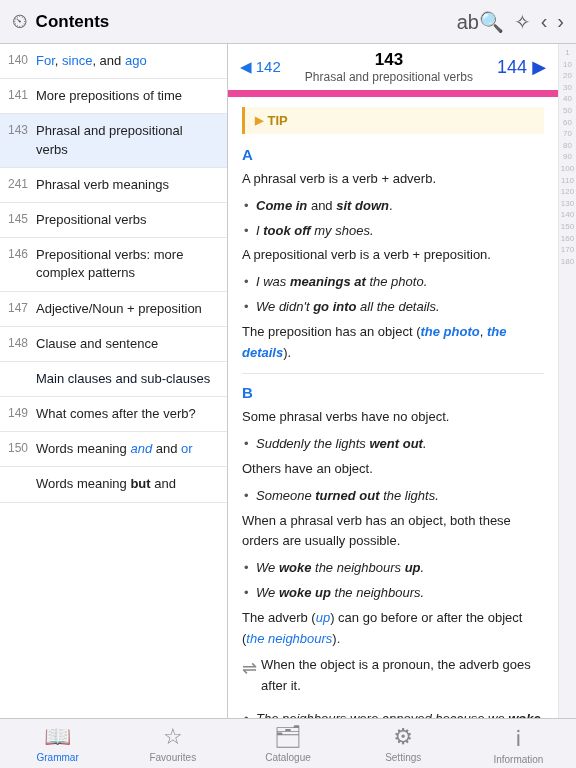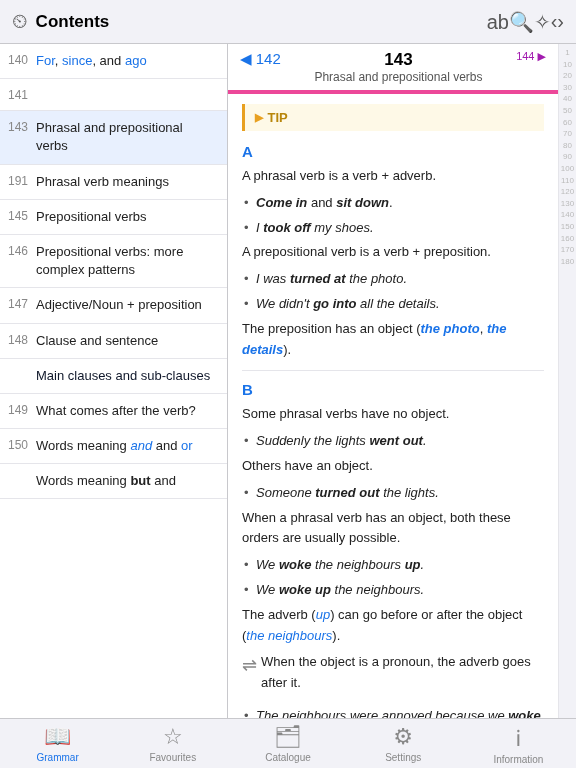--- a/index.html
+++ b/index.html
@@ -6,21 +6,21 @@
     body { font-family: -apple-system, BlinkMacSystemFont, 'Helvetica Neue', Arial, sans-serif; font-size: 13px; background: #fff; width: 576px; height: 768px; overflow: hidden; display: flex; flex-direction: column; }
 
     
     .header {
       display: flex; align-items: center; justify-content: space-between;
       background: #f2f2f7; border-bottom: 1px solid #c8c8cc;
       padding: 0 12px; height: 44px; flex-shrink: 0;
     }
     .header-left { display: flex; align-items: center; gap: 8px; }
     .header-title { font-size: 17px; font-weight: 600; color: #000; }
-    .header-right { display: flex; }
+    .header-right { display: flex; gap: 10px; }
     .header-icon { font-size: 20px; color: #555; cursor: pointer; }
 
     
     .main { display: flex; flex: 1; overflow: hidden; }
 
     
     .sidebar {
       width: 228px; flex-shrink: 0; border-right: 1px solid #c8c8cc;
       overflow-y: auto; background: #fff;
     }
@@ -37,29 +37,29 @@
     .sidebar-label.active-item { color: #1a73e8; }
     .sidebar-item.selected { background: #e8f0fe; }
     .sidebar-item.selected .sidebar-label { color: #222; }
     .sidebar-section-link .sidebar-label { color: #0f172a; }
 
     
     .content-panel { flex: 1; overflow-y: auto; display: flex; flex-direction: column; }
 
     
     .content-nav {
-      display: flex; justify-content: space-between;
-      border-bottom: 4px solid #ec4899; padding: 6px 12px; background: #fff;
+      display: flex; align-items: center; justify-content: space-between;
+      border-bottom: 7px solid #ec4899; padding: 6px 12px; background: #fff;
       flex-shrink: 0;
     }
     .content-nav-prev { color: #1a73e8; font-size: 15px; font-weight: 500; cursor: pointer; }
     .content-nav-center { text-align: center; }
     .content-nav-num { font-size: 17px; font-weight: 700; color: #000; }
     .content-nav-title { font-size: 12px; color: #555; }
-    .content-nav-next { color: #a21caf; font-size: 11px; font-weight: 500; cursor: pointer; }
+    .content-nav-next { color: #1d4ed8; font-size: 18px; font-weight: 500; cursor: pointer; }
 
     
     .content-body { padding: 10px 14px; flex: 1; }
 
     
     .tip-bar {
       background: #fef9e7; border-left: 3px solid #e8a020;
       padding: 6px 10px; margin-bottom: 12px; font-size: 13px;
       color: #b8860b; font-weight: 600; display: flex; align-items: center; gap: 4px;
     }
@@ -121,30 +121,31 @@
 
   <div class="sidebar">
 
     <div class="sidebar-item">
       <span class="sidebar-num">140</span>
       <span class="sidebar-label"><span class="link">For</span>, <span class="link">since</span>, and <span class="link">ago</span></span>
     </div>
 
     <div class="sidebar-item">
       <span class="sidebar-num">141</span>
+      <span class="sidebar-label">More prepositions of time</span>
     </div>
 
 
     <div class="sidebar-item selected">
       <span class="sidebar-num">143</span>
       <span class="sidebar-label">Phrasal and prepositional verbs</span>
     </div>
 
     <div class="sidebar-item">
-      <span class="sidebar-num">191</span>
+      <span class="sidebar-num">241</span>
       <span class="sidebar-label">Phrasal verb meanings</span>
     </div>
 
     <div class="sidebar-item">
       <span class="sidebar-num">145</span>
       <span class="sidebar-label">Prepositional verbs</span>
     </div>
 
     <div class="sidebar-item">
       <span class="sidebar-num">146</span>
@@ -203,21 +204,21 @@
           <span>TIP</span>
         </div>
 
         <div class="section-letter">A</div>
 
         <p class="content-para">A phrasal verb is a verb + adverb.</p>
         <p class="content-bullet"><em><strong>Come in</strong></em> and <em><strong>sit down</strong></em>.</p>
         <p class="content-bullet"><em>I <strong>took off</strong> my shoes.</em></p>
 
         <p class="content-para">A prepositional verb is a verb + preposition.</p>
-        <p class="content-bullet"><em>I was <strong>turned at</strong> the photo.</em></p>
+        <p class="content-bullet"><em>I was <strong>meanings at</strong> the photo.</em></p>
         <p class="content-bullet"><em>We didn't <strong>go into</strong> all the details.</em></p>
 
         <p class="content-para">The preposition has an object (<span class="link-text italic"><em>the photo</em></span>, <span class="link-text italic"><em>the details</em></span>).</p>
 
         <hr class="content-divider">
 
         <div class="section-letter">B</div>
 
         <p class="content-para">Some phrasal verbs have no object.</p>
         <p class="content-bullet"><em>Suddenly the lights <strong>went out</strong>.</em></p>

